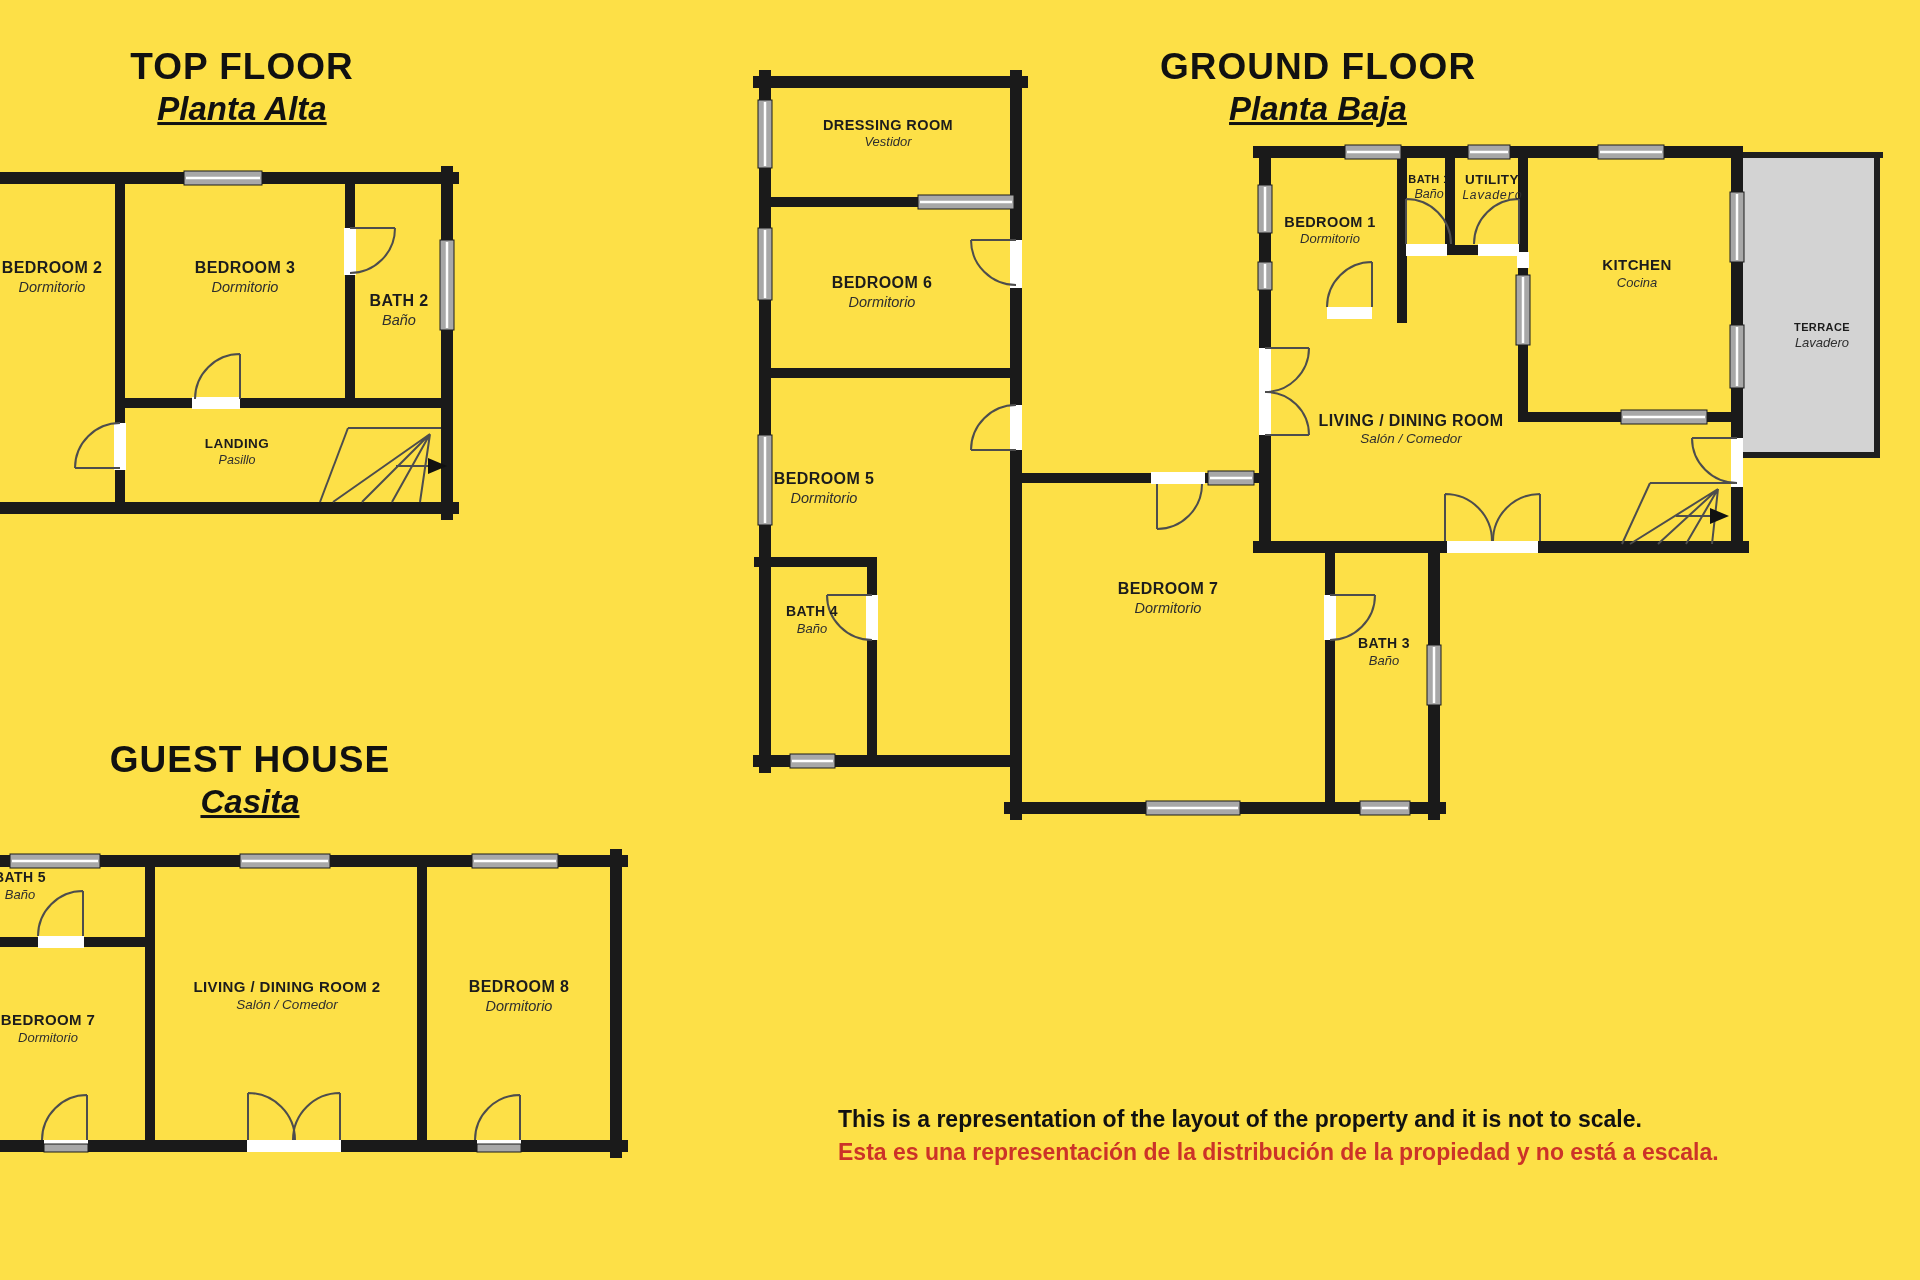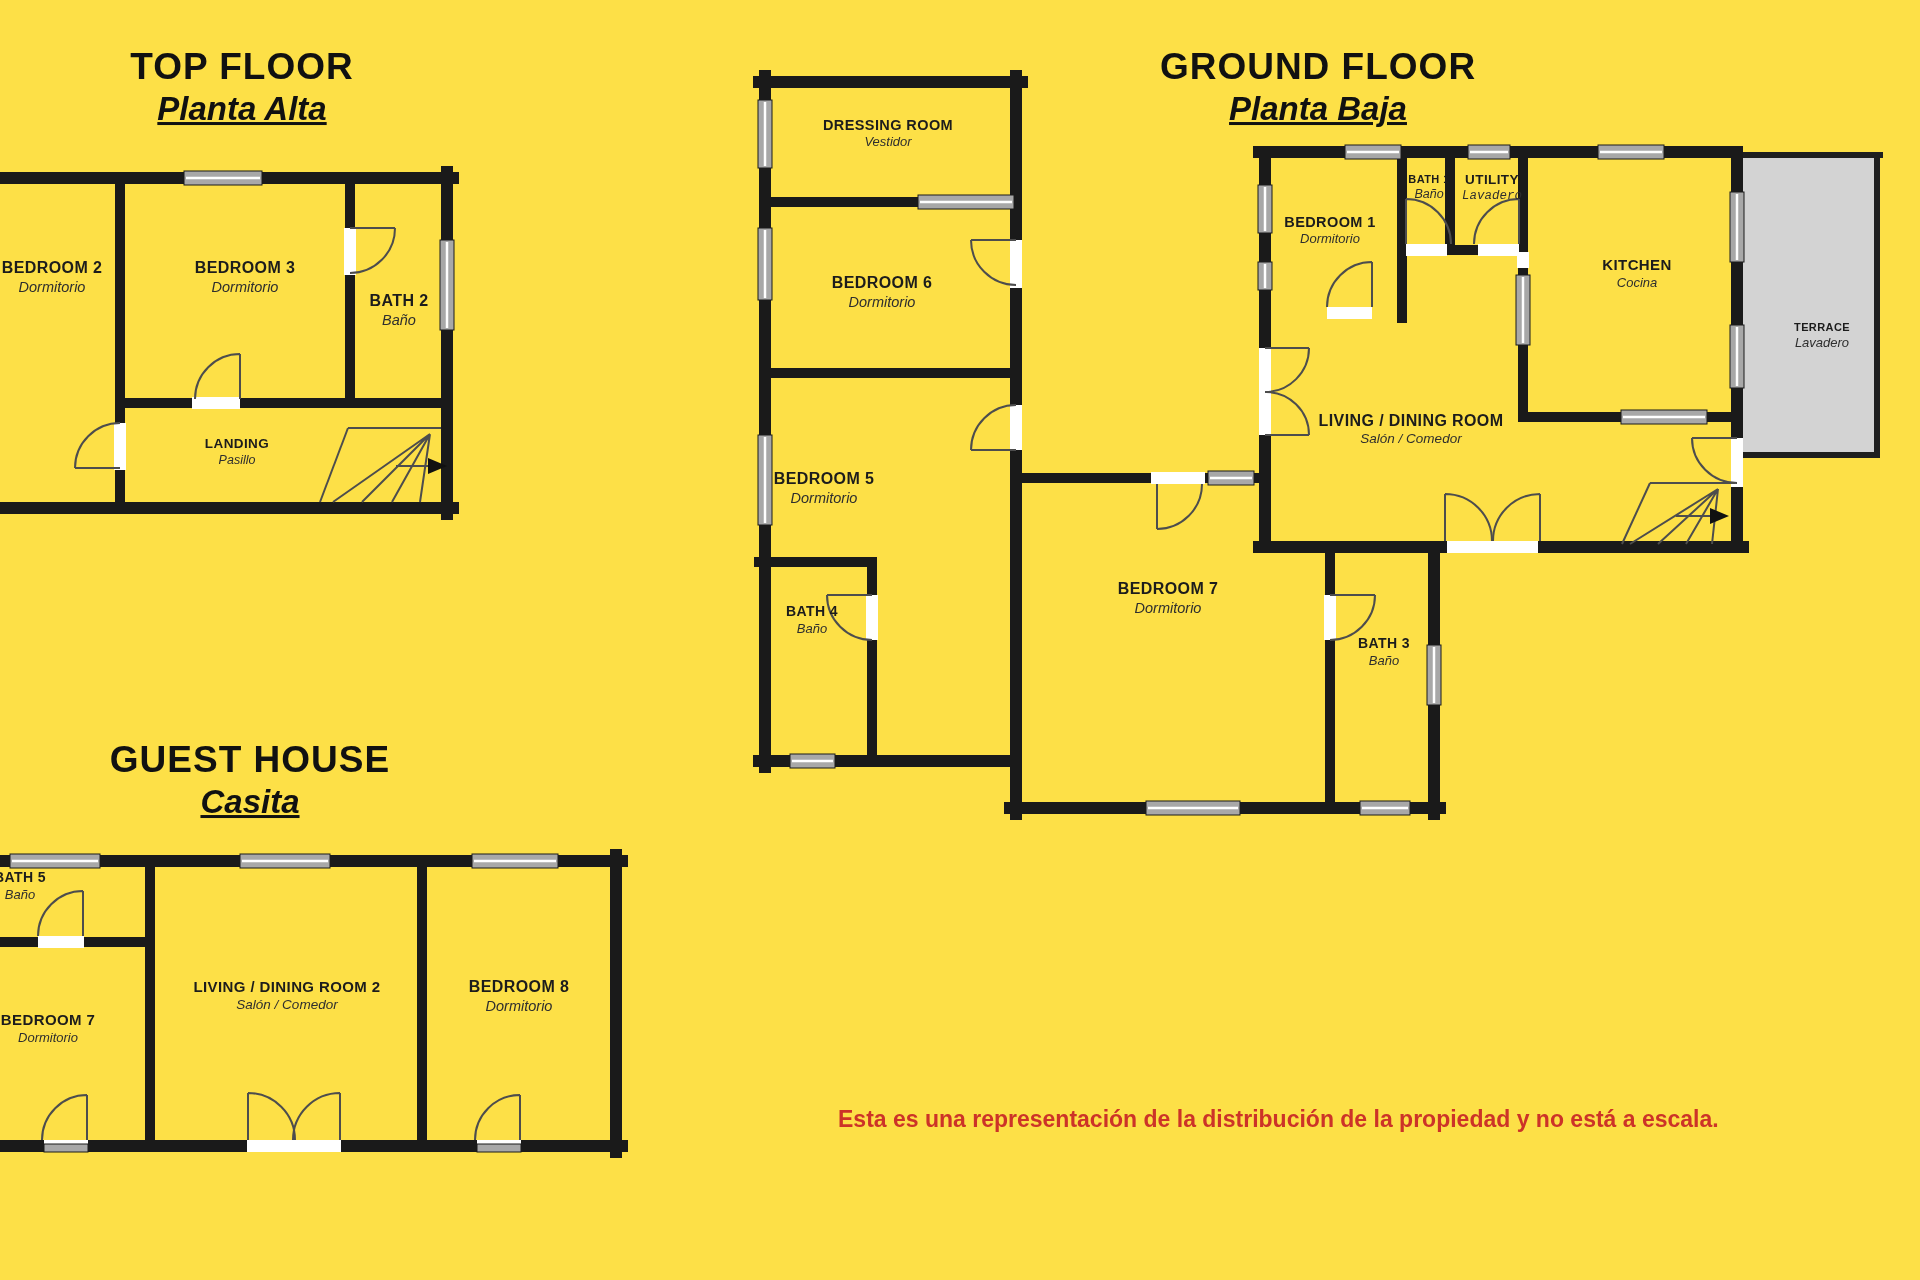--- a/index.html
+++ b/index.html
@@ -346,16 +346,17 @@
   <div class="flabel" style="left:287px;top:996px;">
     <div class="rn" style="font-size:15px;">LIVING / DINING ROOM 2</div>
     <div class="rs" style="font-size:13.5px;">Salón / Comedor</div>
   </div>
   <div class="flabel" style="left:519px;top:996px;">
     <div class="rn">BEDROOM 8</div>
     <div class="rs">Dormitorio</div>
   </div>
 
   <div id="disclaimer">
+    <div class="d1">This is a representation of the layout of the property and it is not to scale.</div>
     <div class="d2">Esta es una representación de la distribución de la propiedad y no está a escala.</div>
   </div>
 
 </div>
 
 </body></html>

